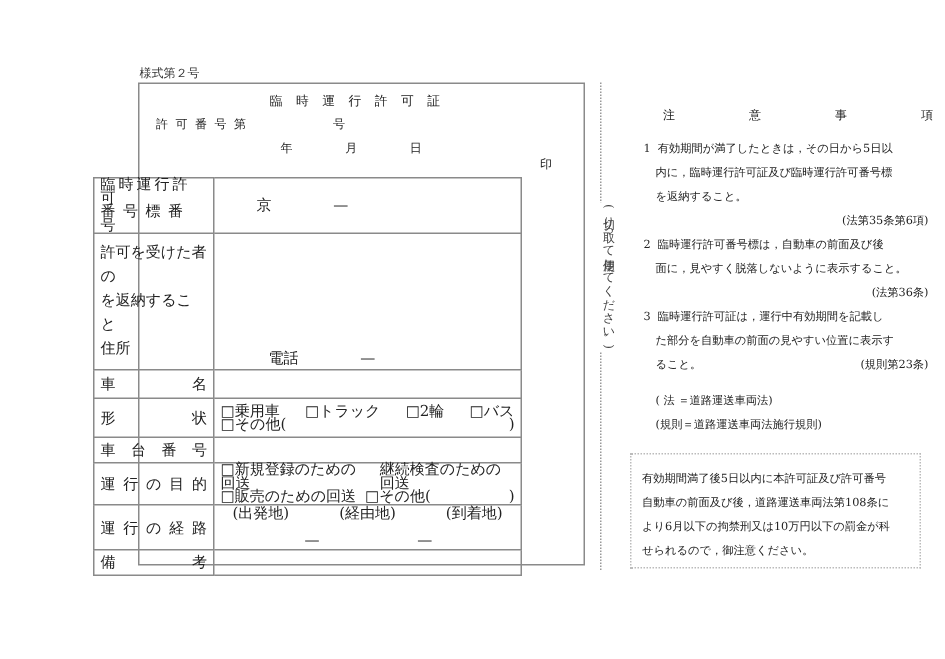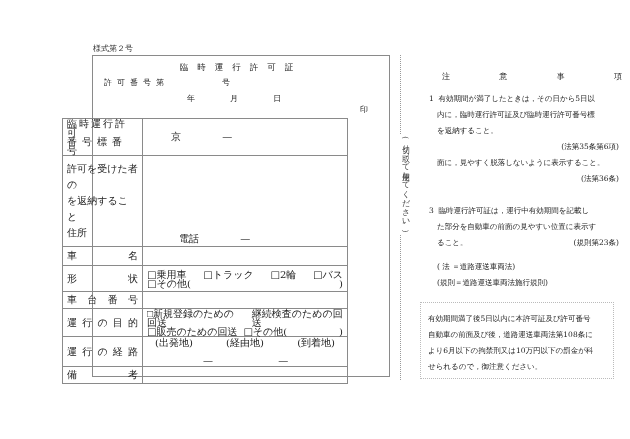--- a/index.html
+++ b/index.html
@@ -124,21 +124,21 @@
     <td class="lab">
       <div class="lab-spread">
         <span>運</span>
         <span>行</span>
         <span>の</span>
         <span>目</span>
         <span>的</span>
       </div>
     </td>
     <td>
-      <div class="cb-row" style="justify-content:flex-start;font-family:Liberation Serif, serif;">
+      <div class="cb-row" style="justify-content:flex-start;">
         <span>□新規登録のための回送</span>
         <span style="margin-left:8px">継続検査のための回送</span>
       </div>
       <div class="cb-row" style="justify-content:flex-start;">
         <span>□販売のための回送</span>
         <span style="margin-left:6px">□その他(</span>
         <span style="margin-left:auto">)</span>
       </div>
     </td>
   </tr>
@@ -186,20 +186,21 @@
   <span>項</span>
 </div>
 
 <div class="abs note" style="top:91px">
   <div><span>1</span>&nbsp;&nbsp;<span>有効期間が満了したときは，その日から5日以</span></div>
   <div class="ind">内に，臨時運行許可証及び臨時運行許可番号標</div>
   <div class="ind">を返納すること。</div>
   <div class="right">(法第35条第6項)</div>
 </div>
 <div class="abs note" style="top:155px">
+  <div><span>2</span>&nbsp;&nbsp;<span>臨時運行許可番号標は，自動車の前面及び後</span></div>
   <div class="ind">面に，見やすく脱落しないように表示すること。</div>
   <div class="right">(法第36条)</div>
 </div>
 <div class="abs note" style="top:203px">
   <div><span>3</span>&nbsp;&nbsp;<span>臨時運行許可証は，運行中有効期間を記載し</span></div>
   <div class="ind">た部分を自動車の前面の見やすい位置に表示す</div>
   <div class="ind" style="display:flex;justify-content:space-between;">
     <span>ること。</span>
     <span>(規則第23条)</span>
   </div>

